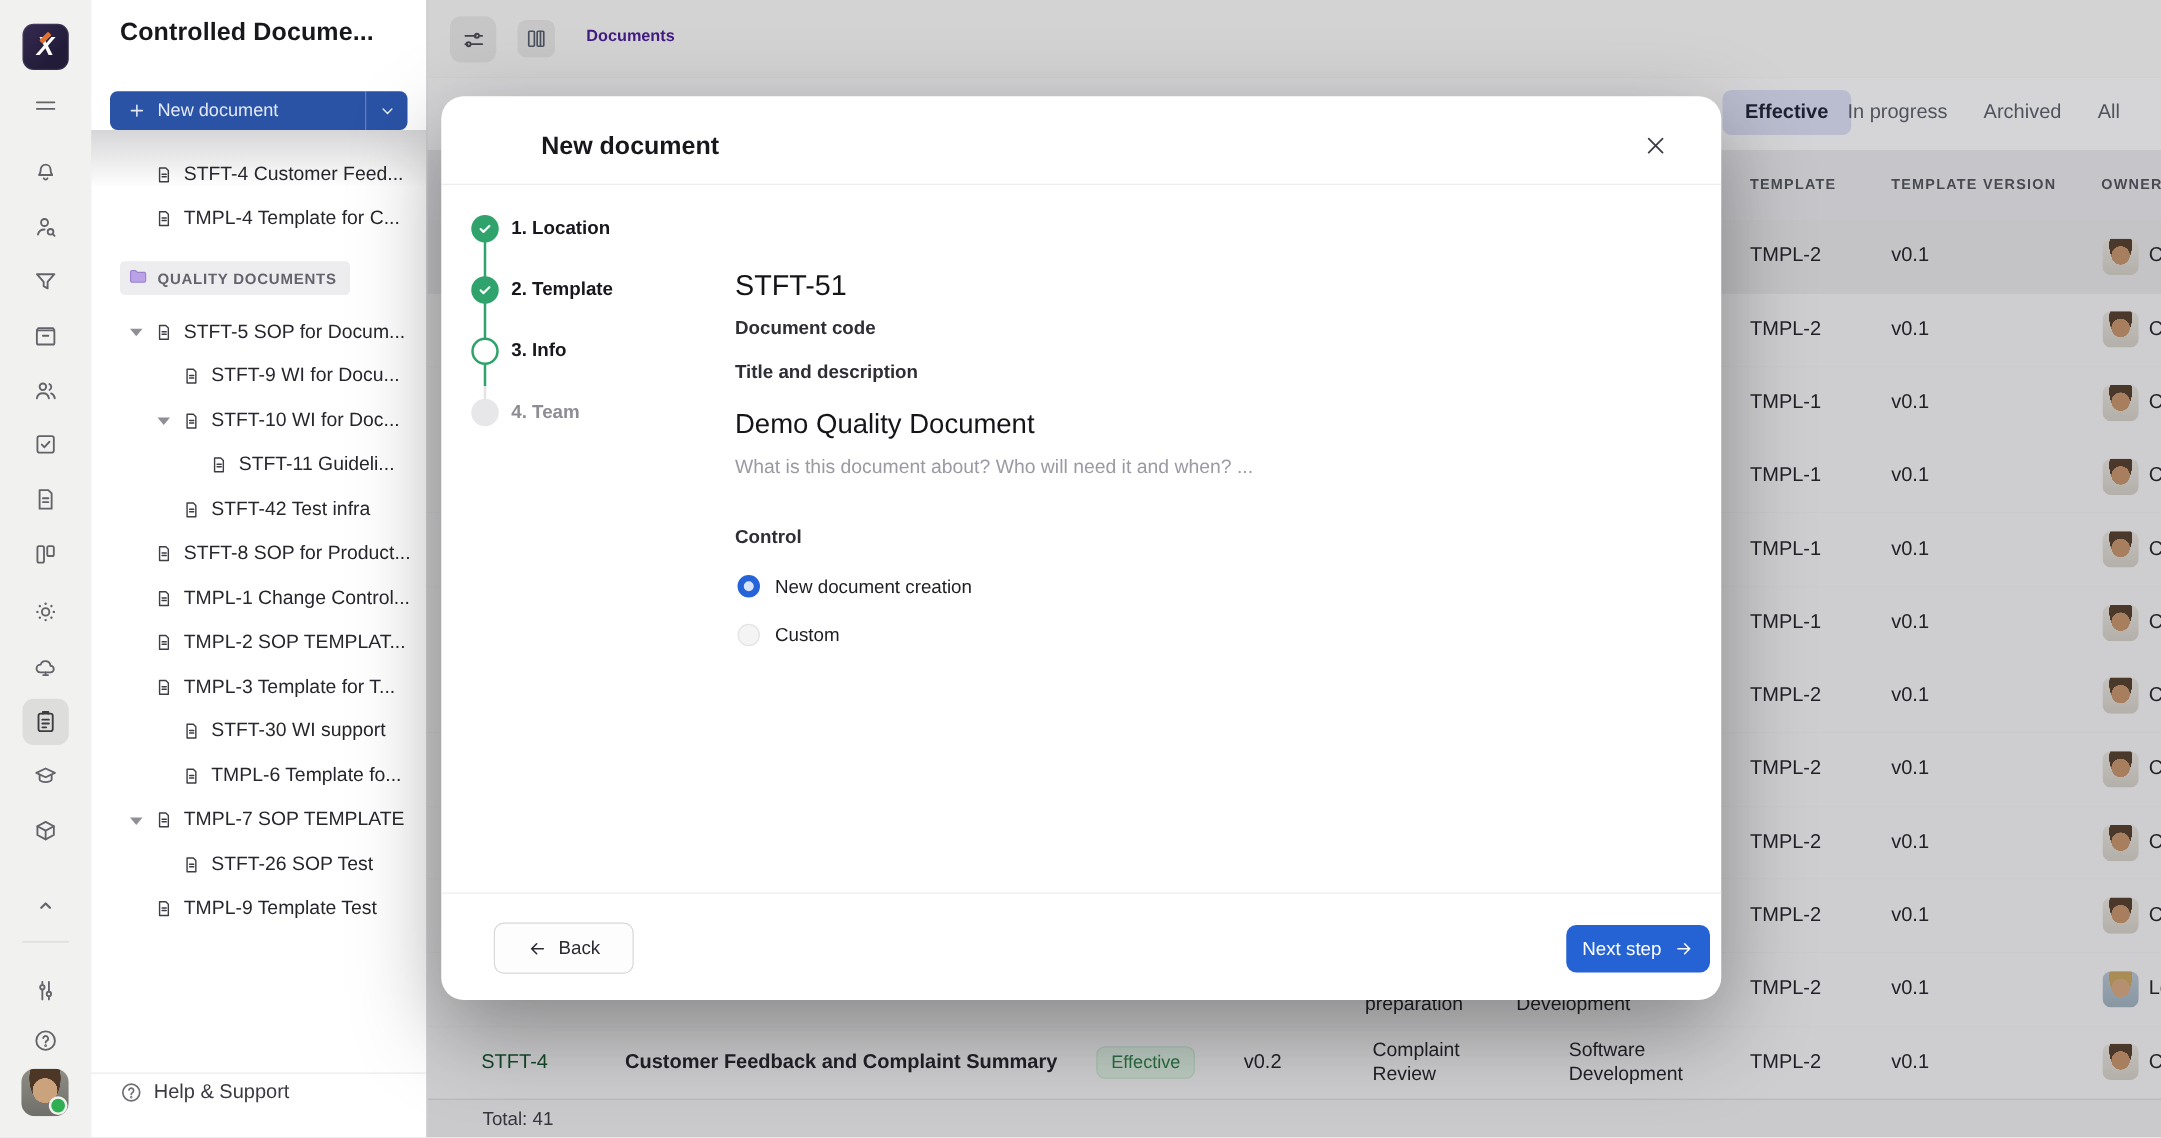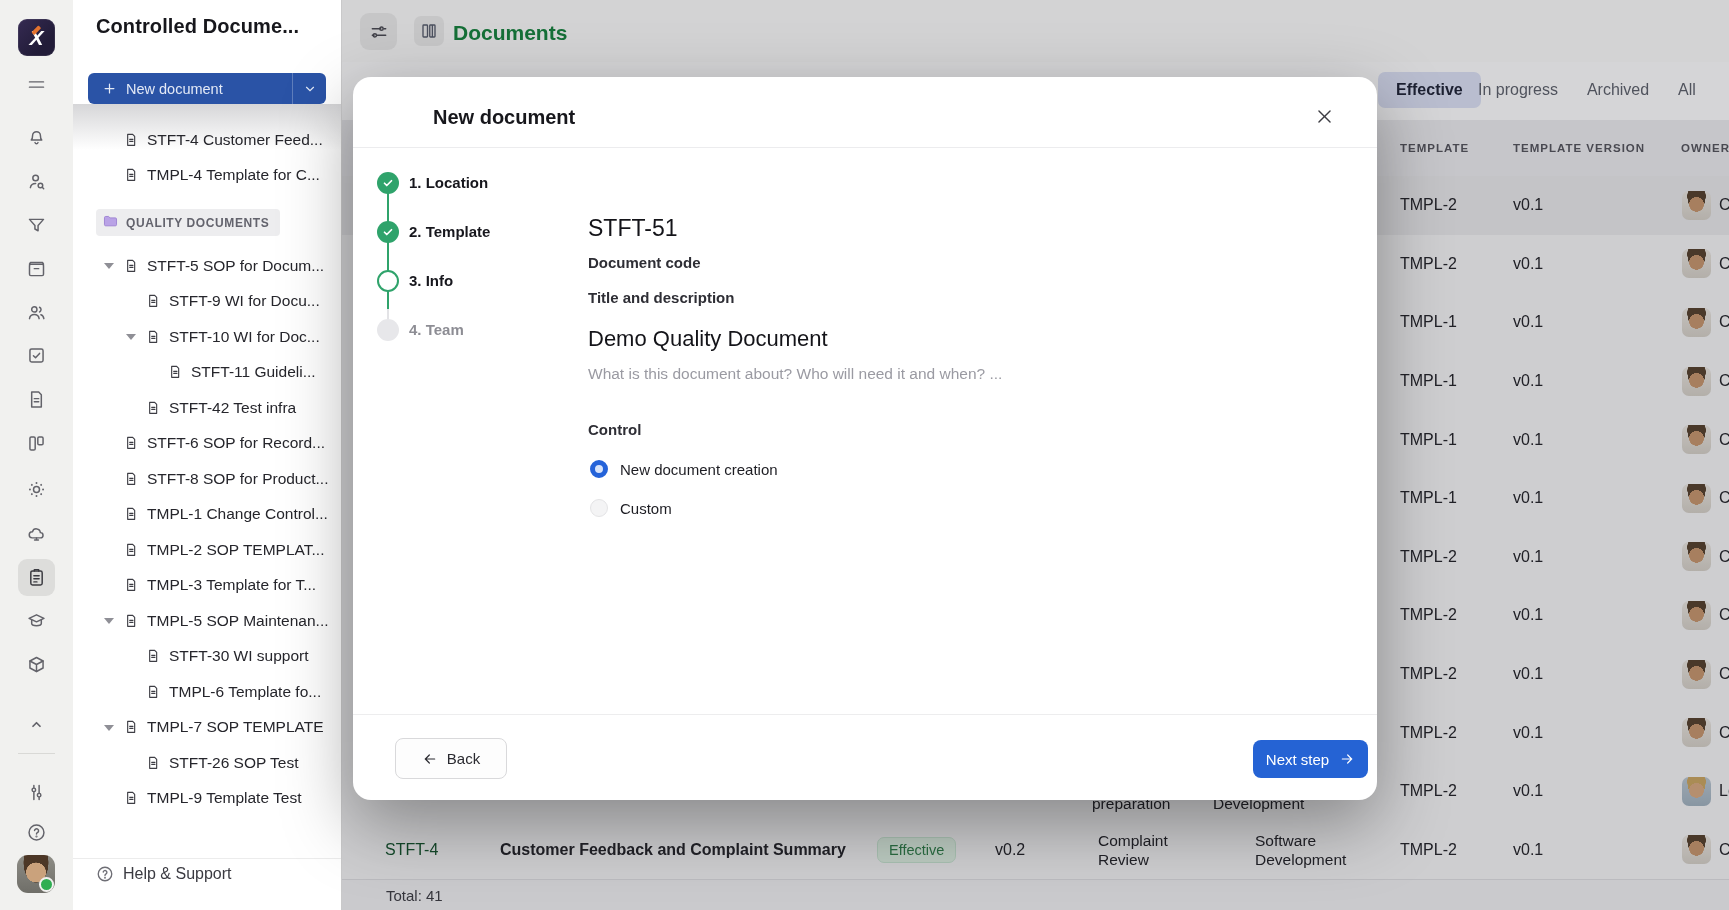--- a/index.html
+++ b/index.html
@@ -41,21 +41,21 @@
   .sb-footline{position:absolute;left:0;top:858px;width:268px;height:1px;background:#ececec;}
   .help{position:absolute;left:23px;top:865px;display:flex;align-items:center;font-size:16px;color:#3a3a41;}
   .help svg{width:18px;height:18px;margin-right:9px;color:#6e6e75;}
   
   .content{position:absolute;left:341px;top:0;width:1388px;height:910px;background:#fff;overflow:hidden;}
   .topbar{position:absolute;left:0;top:0;width:100%;height:62px;background:#f8f8f8;border-bottom:1px solid #e6e6e6;}
   .tb-btn{position:absolute;left:19px;top:13px;width:37px;height:37px;border-radius:9px;background:#e9e9e9;display:flex;align-items:center;justify-content:center;color:#4a4a52;}
   .tb-btn svg{width:20px;height:20px;}
   .tb-tile{position:absolute;left:73px;top:16px;width:30px;height:30px;border-radius:7px;background:#e9e9e9;display:flex;align-items:center;justify-content:center;color:#555b6b;}
   .tb-tile svg{width:18px;height:18px;}
-  .tb-title{position:absolute;left:112px;top:21px;font-size:21px;font-weight:700;color:#15803d;}
+  .tb-title{position:absolute;left:128px;top:21px;font-size:13px;font-weight:700;color:#4c1d95;}
   .tabstrip{position:absolute;left:0;top:62px;width:100%;height:58px;background:#fbfbfc;}
   .tab{position:absolute;top:10px;height:36px;display:flex;align-items:center;font-size:16px;color:#5b5f6a;transform:translateX(-50%);}
   .tab.sel{background:#d9def2;border-radius:7px;padding:0 18px;color:#1f2337;font-weight:600;transform:none;}
   .thead{position:absolute;left:0;top:120px;width:100%;height:56px;background:#e9e9ec;display:flex;align-items:center;}
   .th{position:absolute;font-size:11.5px;font-weight:700;letter-spacing:1px;color:#53535c;}
   .rows{position:absolute;left:0;top:176px;width:100%;}
   .trow{position:absolute;left:0;width:100%;height:58.6px;background:#f2f2f4;border-bottom:1px solid #e2e2e5;}
   .trow.hl{background:#e6e6e9;}
   .cell{position:absolute;top:0;height:100%;display:flex;align-items:center;font-size:16px;color:#232329;white-space:nowrap;}
   .cell.gray{color:#14532d;}
@@ -319,29 +319,20 @@
           </span>
           <span>STFT-42 Test infra</span>
         </div>
         <div class="tree-row">
           <span class="tree-ico" style="margin-left:50px">
             <svg viewBox="0 0 24 24" fill="none" stroke="currentColor" stroke-width="1.7" stroke-linecap="round" stroke-linejoin="round">
               <path d="M7 3.5h7.5l3 3V20H7z"></path>
               <path d="M10 11h5M10 14h5"></path>
             </svg>
           </span>
-          <span>STFT-6 SOP for Record...</span>
-        </div>
-        <div class="tree-row">
-          <span class="tree-ico" style="margin-left:50px">
-            <svg viewBox="0 0 24 24" fill="none" stroke="currentColor" stroke-width="1.7" stroke-linecap="round" stroke-linejoin="round">
-              <path d="M7 3.5h7.5l3 3V20H7z"></path>
-              <path d="M10 11h5M10 14h5"></path>
-            </svg>
-          </span>
           <span>STFT-8 SOP for Product...</span>
         </div>
         <div class="tree-row">
           <span class="tree-ico" style="margin-left:50px">
             <svg viewBox="0 0 24 24" fill="none" stroke="currentColor" stroke-width="1.7" stroke-linecap="round" stroke-linejoin="round">
               <path d="M7 3.5h7.5l3 3V20H7z"></path>
               <path d="M10 11h5M10 14h5"></path>
             </svg>
           </span>
           <span>TMPL-1 Change Control...</span>
@@ -356,30 +347,20 @@
           <span>TMPL-2 SOP TEMPLAT...</span>
         </div>
         <div class="tree-row">
           <span class="tree-ico" style="margin-left:50px">
             <svg viewBox="0 0 24 24" fill="none" stroke="currentColor" stroke-width="1.7" stroke-linecap="round" stroke-linejoin="round">
               <path d="M7 3.5h7.5l3 3V20H7z"></path>
               <path d="M10 11h5M10 14h5"></path>
             </svg>
           </span>
           <span>TMPL-3 Template for T...</span>
-        </div>
-        <div class="tree-row">
-          <span class="tree-caret" style="left:31px;top:15px"></span>
-          <span class="tree-ico" style="margin-left:50px">
-            <svg viewBox="0 0 24 24" fill="none" stroke="currentColor" stroke-width="1.7" stroke-linecap="round" stroke-linejoin="round">
-              <path d="M7 3.5h7.5l3 3V20H7z"></path>
-              <path d="M10 11h5M10 14h5"></path>
-            </svg>
-          </span>
-          <span>TMPL-5 SOP Maintenan...</span>
         </div>
         <div class="tree-row">
           <span class="tree-ico" style="margin-left:72px">
             <svg viewBox="0 0 24 24" fill="none" stroke="currentColor" stroke-width="1.7" stroke-linecap="round" stroke-linejoin="round">
               <path d="M7 3.5h7.5l3 3V20H7z"></path>
               <path d="M10 11h5M10 14h5"></path>
             </svg>
           </span>
           <span>STFT-30 WI support</span>
         </div>

